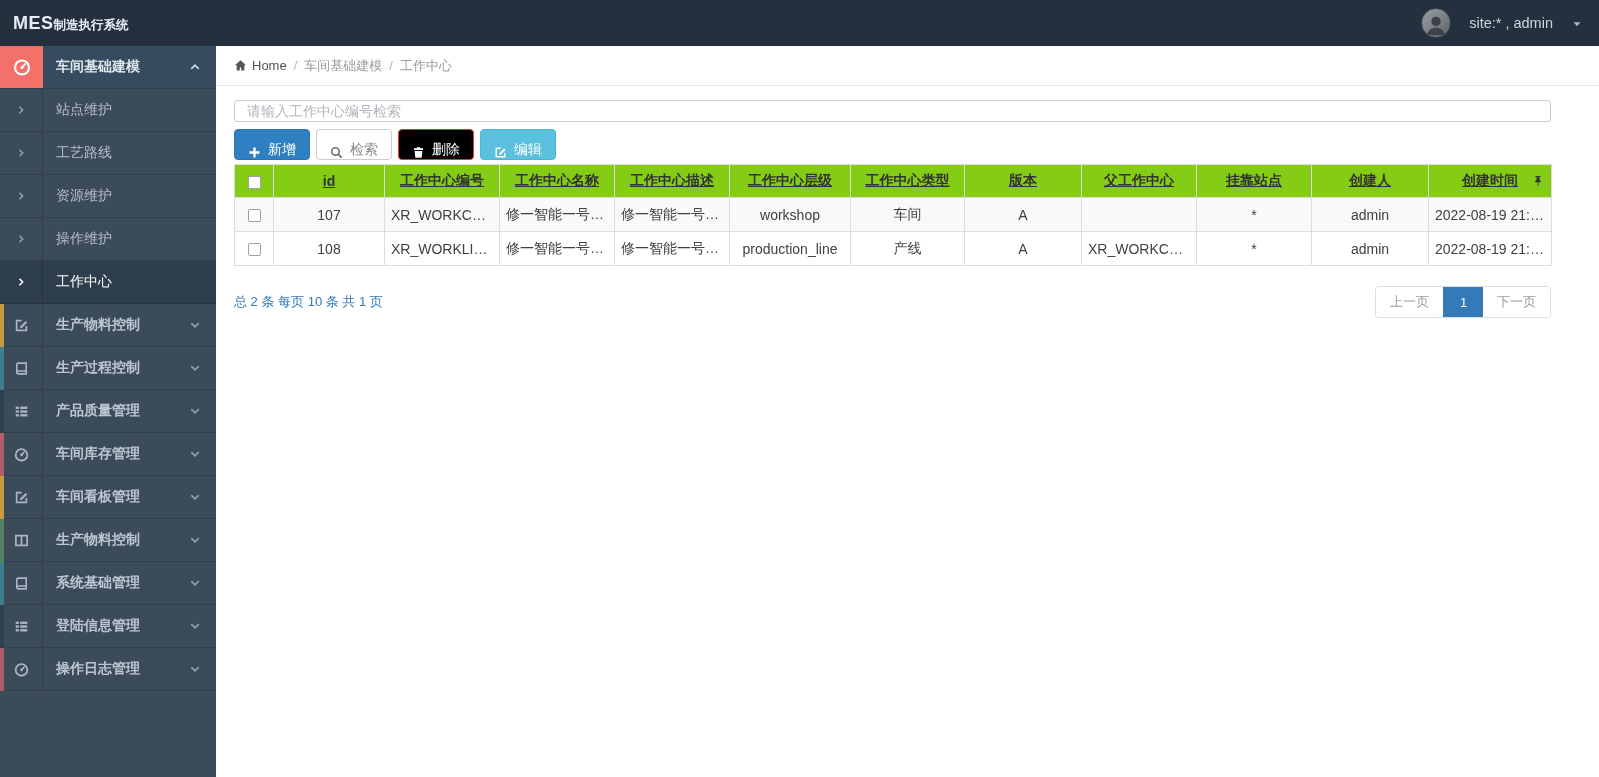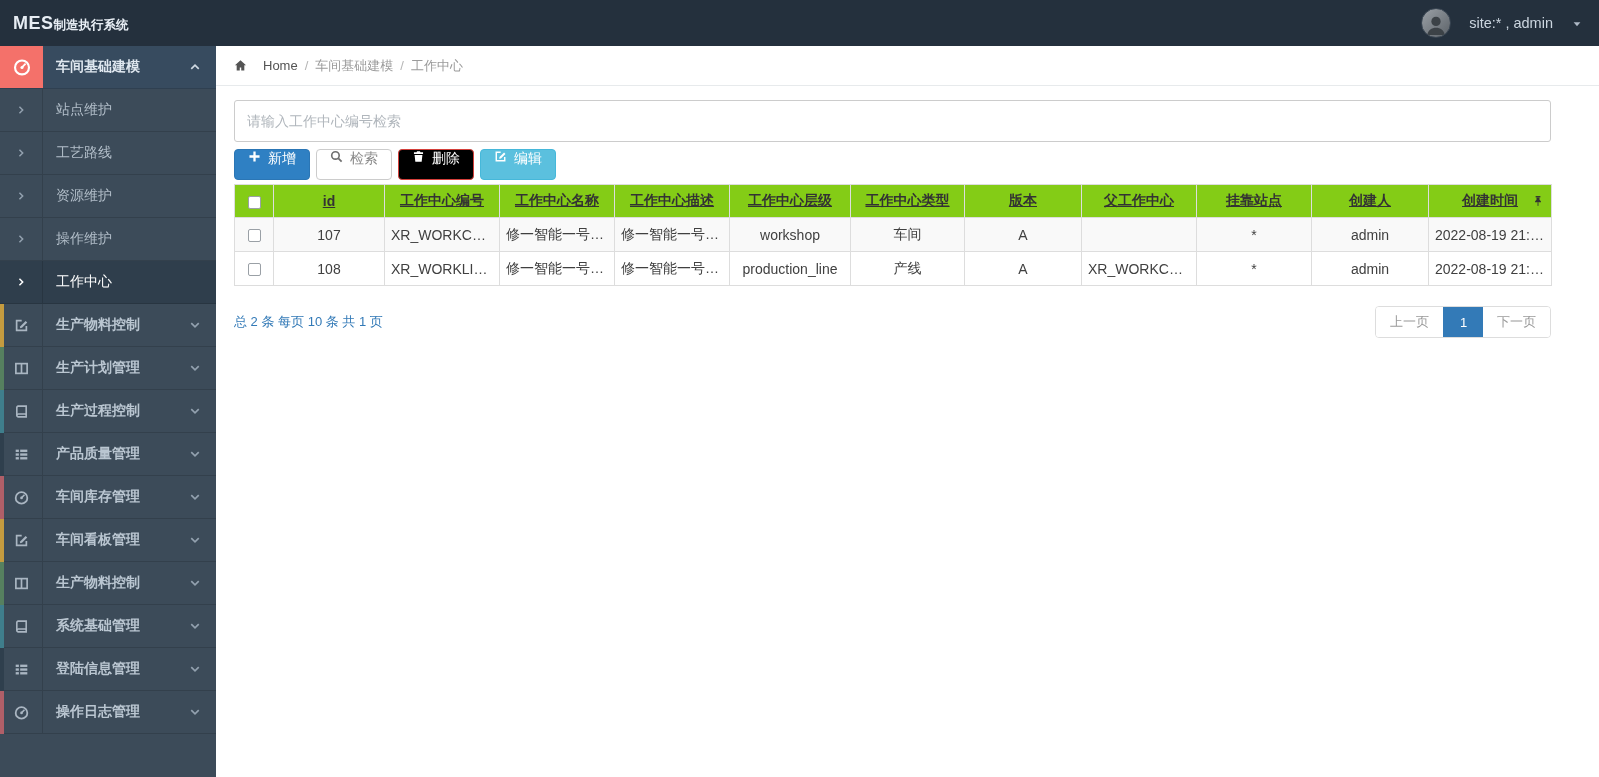--- a/index.html
+++ b/index.html
@@ -36,32 +36,32 @@
   .sub-row.active { background:#2f3e4c; }
   .sub-row.active .side-label { color:#ffffff; }
   .sub-row.active .icon-cell svg { color:#ffffff; }
   .group-row::before { content:""; position:absolute; left:0; top:0; bottom:-1px; width:4px; background:var(--accent,transparent); }
   .group-row .side-label { font-weight:bold; color:#bac6d1; }
 
   
   .content { position:absolute; top:46px; left:216px; right:0; bottom:0; background:#fff; }
   .crumb-bar { height:40px; background:#fff; border-bottom:1px solid #e7eaec; display:flex; align-items:center;
                padding:0 18px; font-size:13px; color:#9a9a9a; }
-  .crumb-home { display:flex; align-items:center; gap:16px; color:#545454; }
+  .crumb-home { display:flex; align-items:center; gap:5px; color:#545454; }
   .crumb-home svg { width:13px; height:13px; color:#545454; }
   .crumb-sep { margin:0 7px; color:#b5b5b5; }
   .crumb-item { color:#9a9a9a; }
 
   .page { padding:14px 48px 0 18px; }
-  .search-input { width:100%; height:42px; border:1px solid #cccccc; border-radius:3px; padding:0 12px;
+  .search-input { width:100%; height:22px; border:1px solid #cccccc; border-radius:3px; padding:0 12px;
                   font-size:14px; color:#555; outline:none; font-family:inherit; }
   .search-input::placeholder { color:#b0b6bc; }
 
   .toolbar { margin-top:7px; display:flex; gap:6px; }
-  .btn { height:31px; padding:0 13px; border-radius:4px; font-size:14px; display:inline-flex; align-items:flex-start;
+  .btn { height:31px; padding:0 13px; border-radius:4px; font-size:14px; display:inline-flex; align-items:flex-end;
          gap:7px; border:1px solid transparent; cursor:pointer; font-family:inherit; }
   .btn svg { width:13px; height:13px; }
   .btn-primary { background:#2f80c3; border-color:#2b76b5; color:#fff; }
   .btn-default { background:#fff; border-color:#cccccc; color:#8a8a8a; }
   .btn-default svg { color:#6f6f6f; }
   .btn-danger { background:#000000; border-color:#d43f3a; color:#fff; }
   .btn-info { background:#5bc0de; border-color:#46b8da; color:#fff; }
 
   table.grid { margin-top:4px; width:1317px; border-collapse:collapse; table-layout:fixed; font-size:14px; color:#333; }
   .grid th, .grid td { border:1px solid #ddd; text-align:center; height:33px; padding:0 6px;
@@ -223,31 +223,20 @@
       </span>
       <span class="side-label">工作中心</span>
     </div>
     <div class="side-row group-row" style="--accent: #c49b3f;">
       <span class="icon-cell">
         <svg>
           <use href="#sym-edit"></use>
         </svg>
       </span>
       <span class="side-label">生产物料控制</span>
-      <svg class="right-chev">
-        <use href="#sym-chevron-down"></use>
-      </svg>
-    </div>
-    <div class="side-row group-row" style="--accent: #56805f;">
-      <span class="icon-cell">
-        <svg>
-          <use href="#sym-columns"></use>
-        </svg>
-      </span>
-      <span class="side-label">生产计划管理</span>
       <svg class="right-chev">
         <use href="#sym-chevron-down"></use>
       </svg>
     </div>
     <div class="side-row group-row" style="--accent: #3f7e8c;">
       <span class="icon-cell">
         <svg>
           <use href="#sym-book"></use>
         </svg>
       </span>

